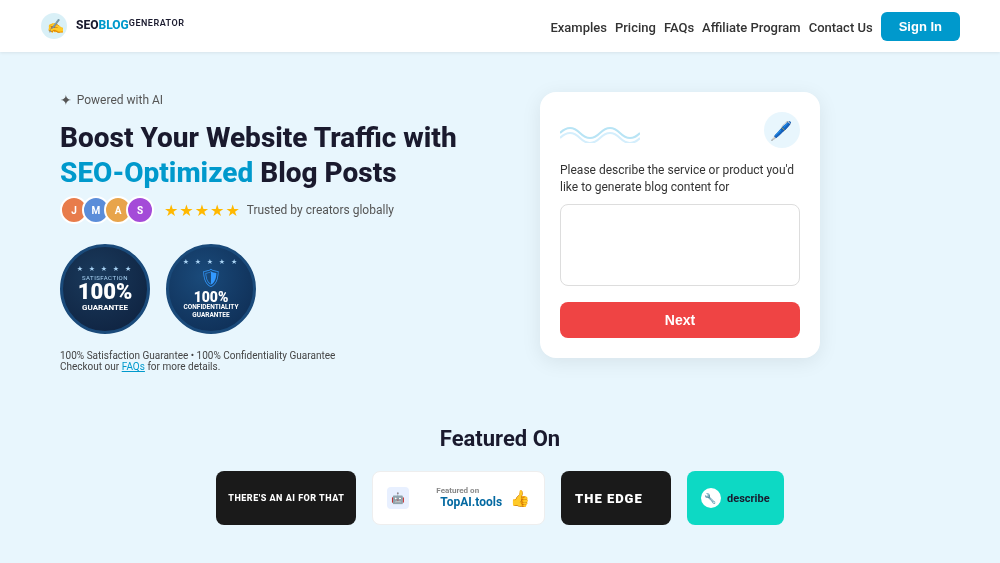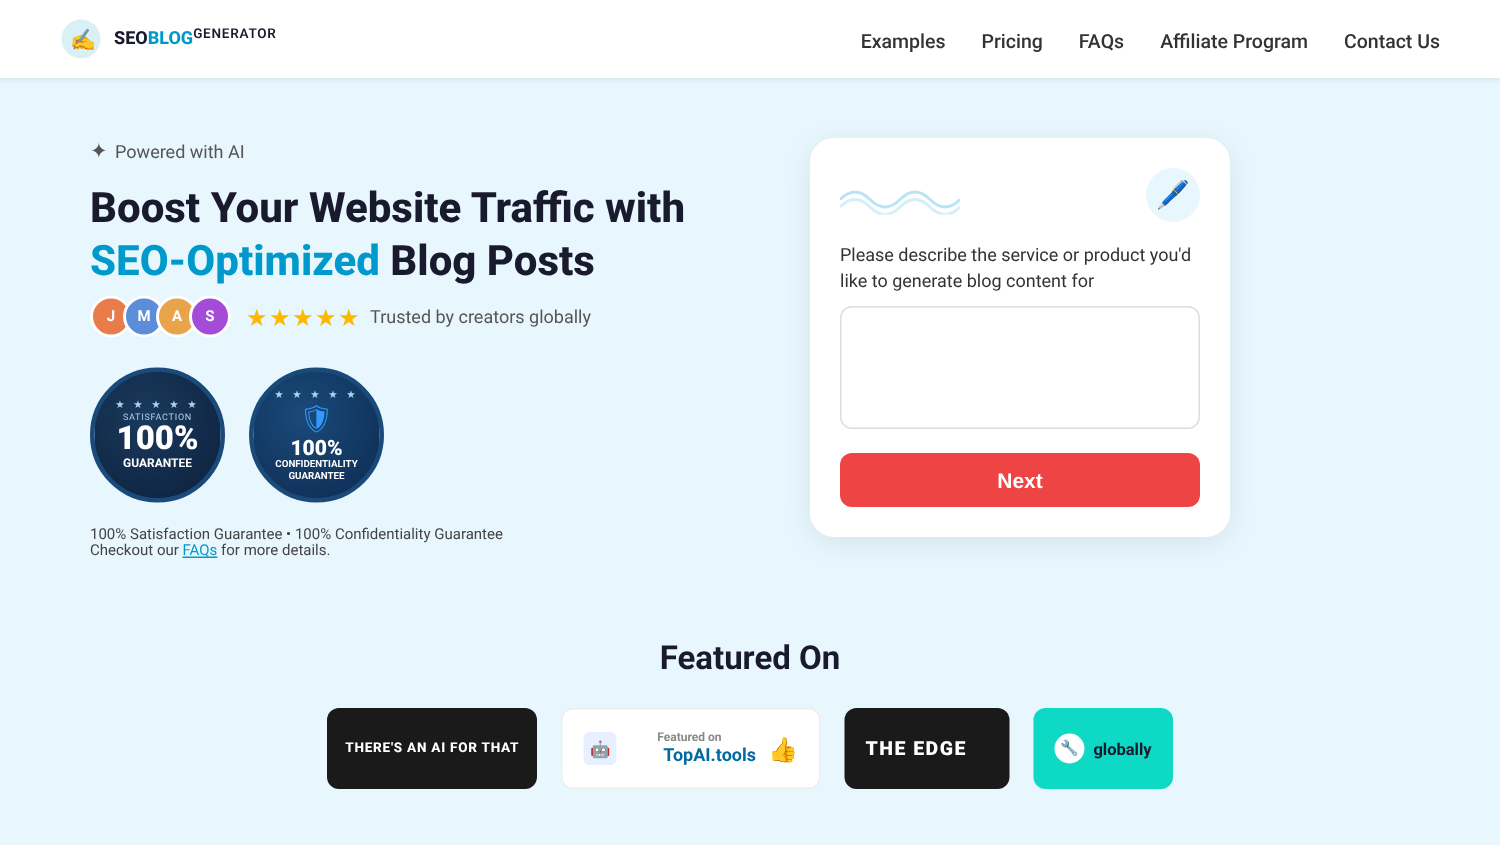--- a/index.html
+++ b/index.html
@@ -46,21 +46,21 @@
     }
     .logo-text-generator {
       font-size: 9px;
       font-weight: 600;
       color: #1a1a2e;
       letter-spacing: 0.5px;
     }
     .navbar-links {
       display: flex;
       align-items: center;
-      gap: 24px;
+      gap: 8px;
       list-style: none;
     }
     .navbar-links li a {
       text-decoration: none;
       color: #333;
       font-size: 13px;
       font-weight: 500;
     }
     .btn-signin {
       background: #0099cc;
@@ -390,20 +390,23 @@
       <span class="logo-text-generator">GENERATOR</span>
     </div>
   </div>
 
   <ul class="navbar-links">
     <li><a href="#">Examples</a></li>
     <li><a href="#">Pricing</a></li>
     <li><a href="#">FAQs</a></li>
     <li><a href="#">Affiliate Program</a></li>
     <li><a href="#">Contact Us</a></li>
+    <li>
+      <button class="btn-signin">Sign In</button>
+    </li>
   </ul>
 </nav>
 
 <div class="main-content">
 
   <div class="left-side">
     <div class="powered-badge">
       <span class="ai-icon">✦</span>
       <span>Powered with AI</span>
     </div>
@@ -487,17 +490,17 @@
         <span style="font-size:16px; margin-left: 4px;">👍</span>
       </div>
     </div>
 
     <div class="featured-badge fb-edge">
       <span>THE EDGE</span>
     </div>
 
     <div class="featured-badge fb-iabox">
       <div class="fb-iabox-icon">🔧</div>
-      <span>globally</span>
+      <span>describe</span>
     </div>
 
   </div>
 </div>
 
 </body></html>

